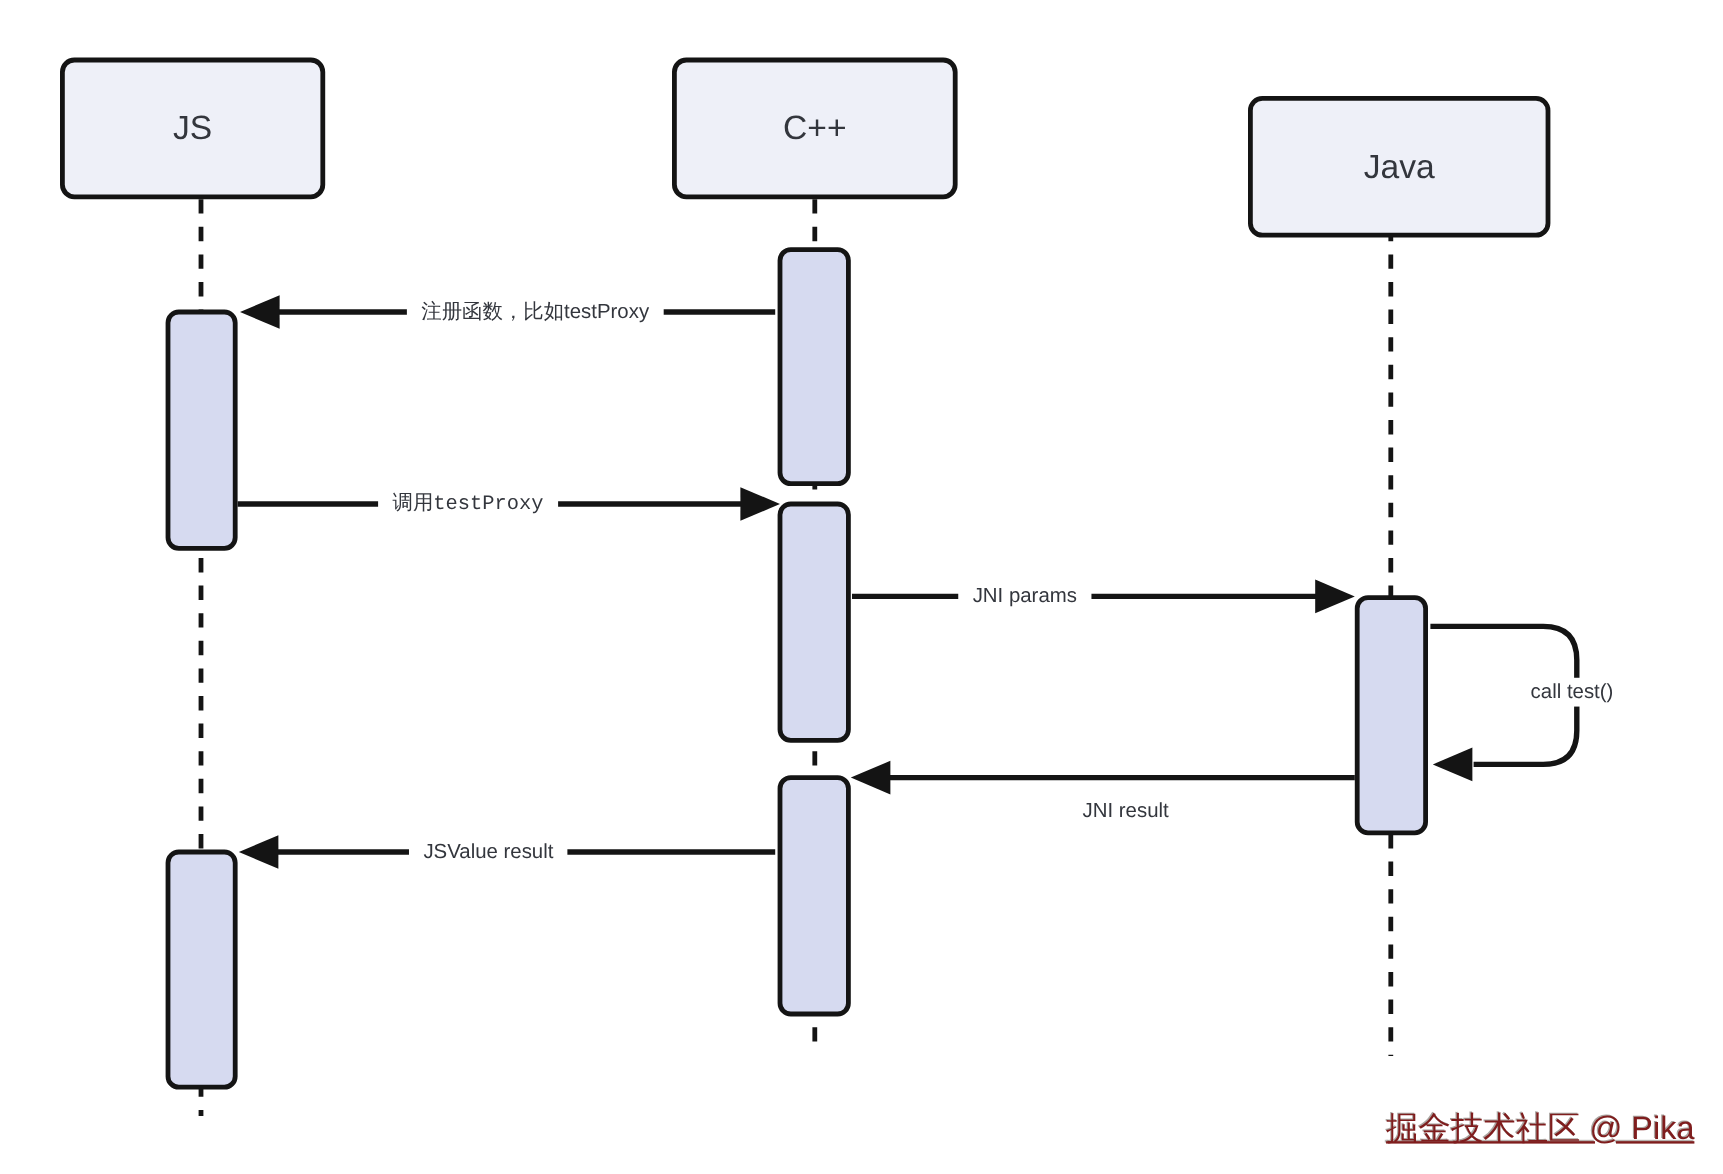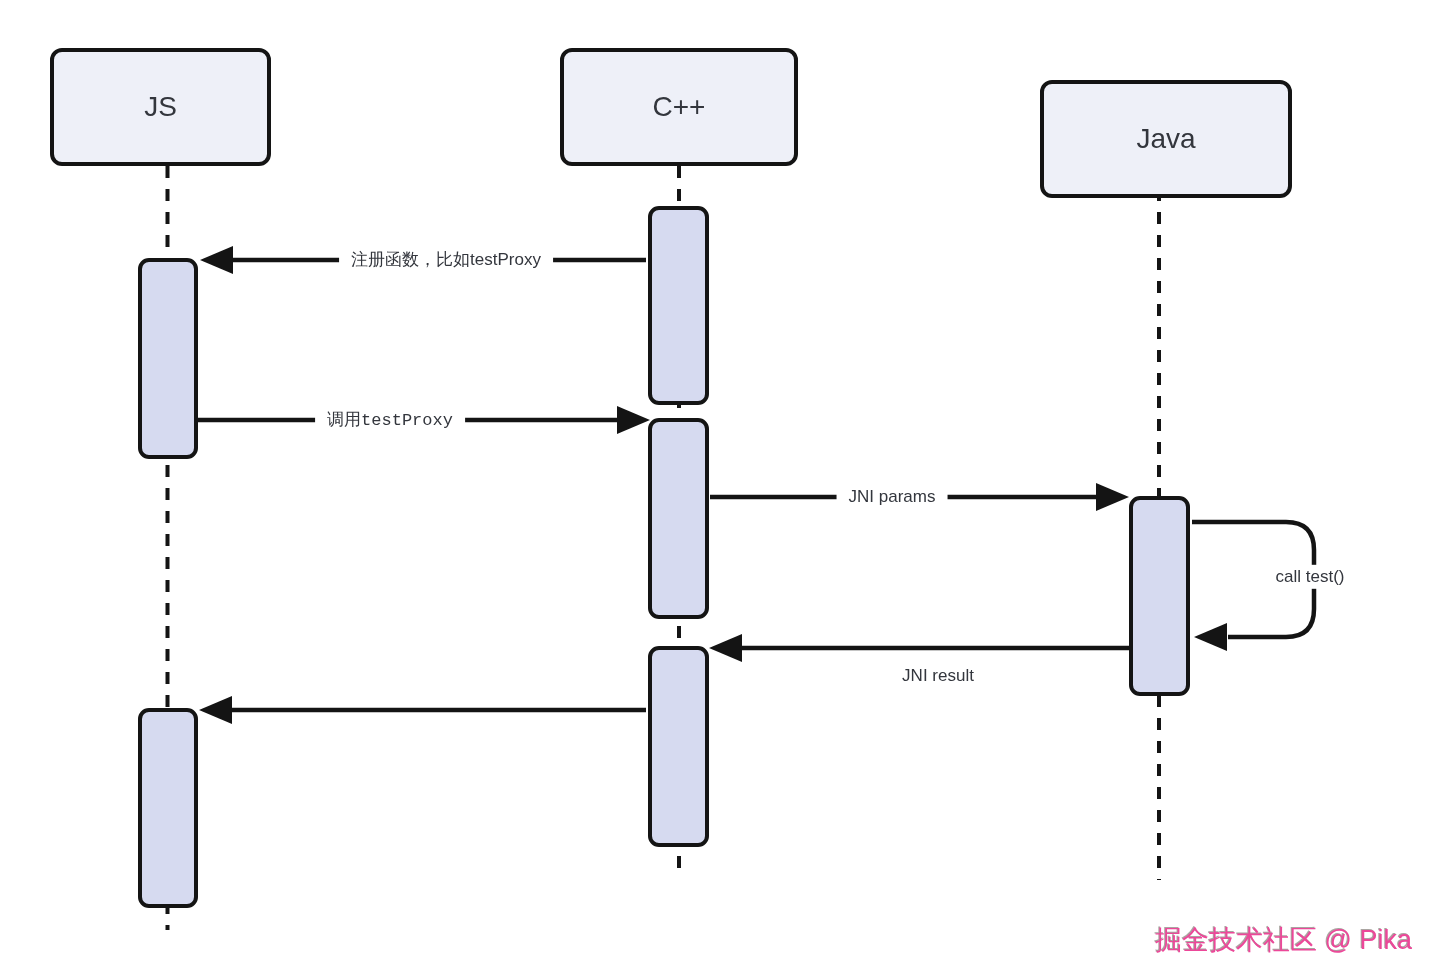--- a/index.html
+++ b/index.html
@@ -41,22 +41,23 @@
     color: #33363d;
     white-space: nowrap;
     line-height: 1.2;
   }
   .watermark {
     position: absolute;
     right: 24px;
     top: 922px;
     font-size: 27px;
     white-space: nowrap;
-    color: #ec4899;
+    color: #7f1d1d;
     text-shadow: -1px -1px 0 #aaa5a1, 2px 2px 0 #ffffff;
+    text-decoration: underline;
   }
 </style>
 </head>
 <body>
 
 <div id="canvas">
 
   <svg id="diagram-svg" width="1436" height="978" viewBox="0 0 1436 978">
 
     <line x1="167.5" y1="166" x2="167.5" y2="930" stroke="#141414" stroke-width="4" stroke-dasharray="12 11"></line>
@@ -94,19 +95,20 @@
   </div>
   <div class="actor-box" style="left:560px; top:48px; width:238px; height:118px;">
     <span>C++</span>
   </div>
   <div class="actor-box" style="left:1040px; top:48px; width:252px; height:118px;margin-top:32px;">
     <span>Java</span>
   </div>
 
   <div class="msg-label" style="left:446px; top:260px;">注册函数，比如testProxy</div>
   <div class="msg-label" style="left:390px; top:421px;font-family:Liberation Mono, monospace;">调用testProxy</div>
-  <div class="msg-label" style="left:892px; top:497px;">JNI params</div>
+  <div class="msg-label" style="left:854px; top:497px;">JNI params</div>
   <div class="msg-label" style="left:1310px; top:577px;text-align:center;">call test()</div>
   <div class="msg-label" style="left:938px; top:676px;">JNI result</div>
+  <div class="msg-label" style="left:407px; top:710px;">JSValue result</div>
 
   <div class="watermark">掘金技术社区 @ Pika</div>
 
 </div>
 
 </body></html>

